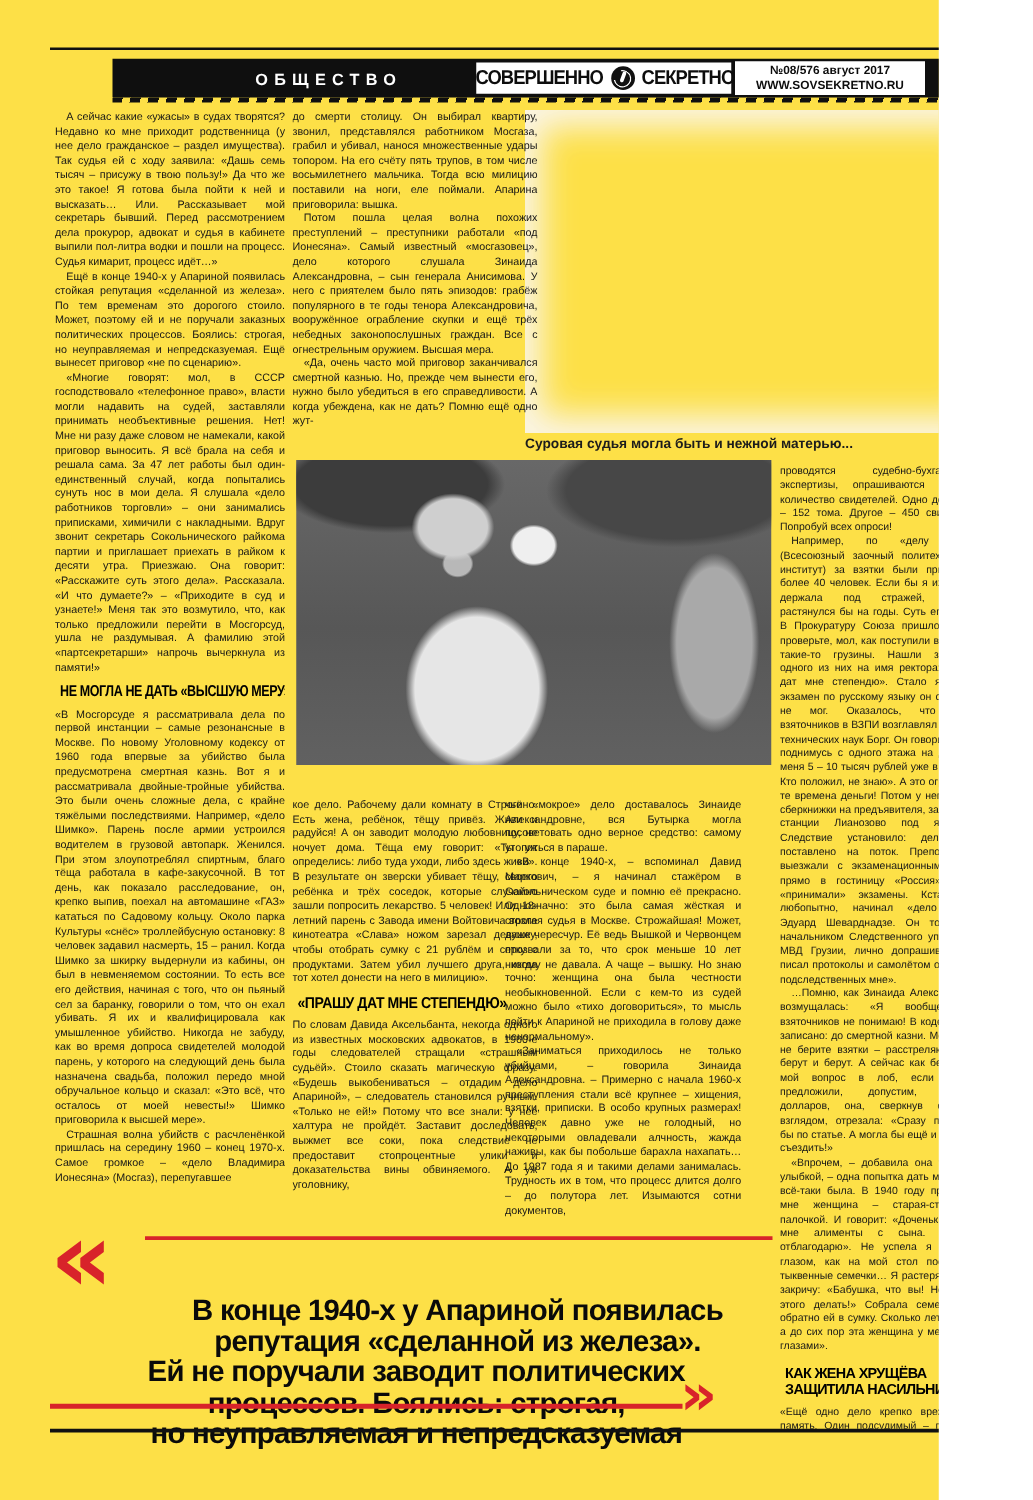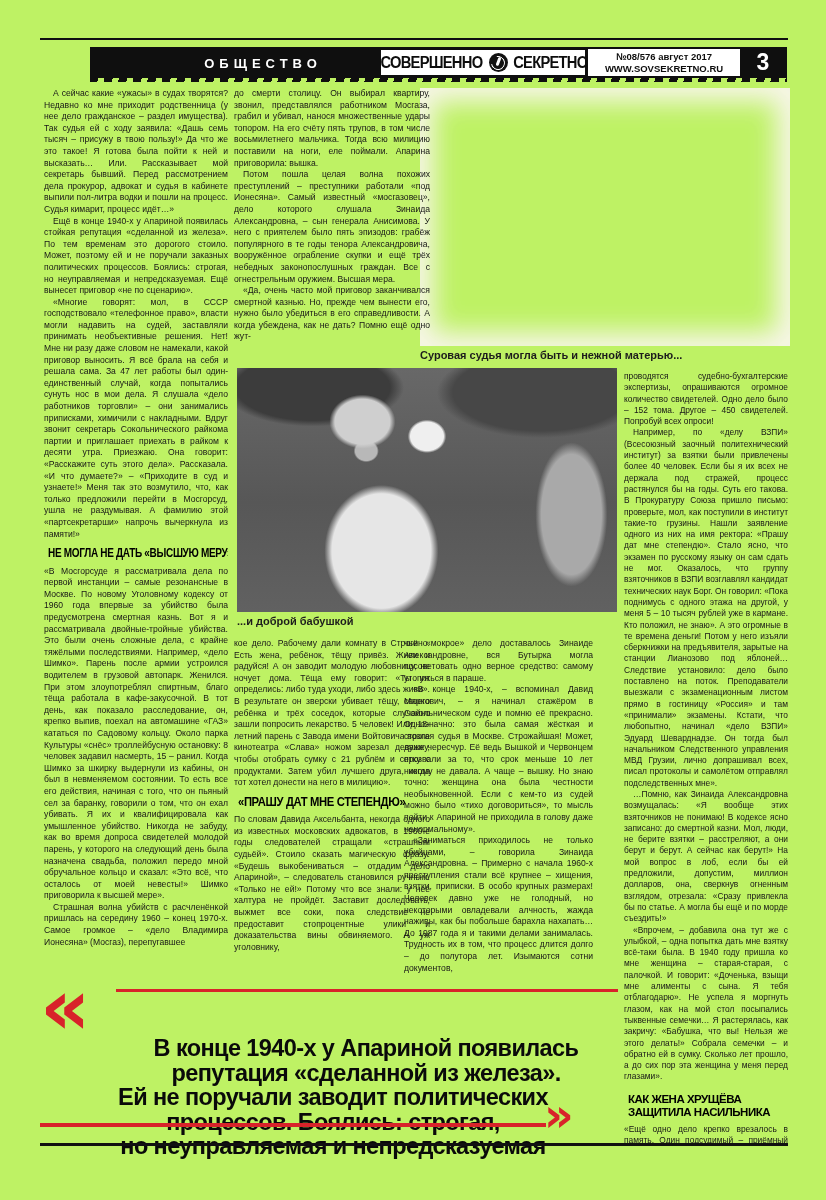--- a/index.html
+++ b/index.html
@@ -1,16 +1,16 @@
 <!DOCTYPE html>
 <html><head>
 <meta charset="utf-8">
 <style>
   html,body{margin:0;padding:0;background:#ffffff;}
-  .page{position:relative;width:826px;height:1200px;background:#bef264;overflow:hidden;
+  .page{position:relative;width:751px;height:1200px;background:#fde047;overflow:hidden;
         font-family:"Liberation Sans",sans-serif;color:#141414;}
   .abs{position:absolute;}
 
   
   .topline{left:40px;top:38px;width:748px;height:2px;background:#101010;}
   .headerbar{left:90px;top:47px;width:697px;height:31px;background:#0f0f0f;}
   .tear{left:90px;top:78px;width:697px;height:4px;
         background:repeating-linear-gradient(105deg,#0f0f0f 0 8px,transparent 8px 14px);}
   .rubric{left:78px;top:9px;width:190px;text-align:center;color:#fff;
           font-size:13px;font-weight:bold;letter-spacing:5px;}
@@ -113,21 +113,20 @@
       <div class="issue2">WWW.SOVSEKRETNO.RU</div>
     </div>
     <div class="abs pagenum">3</div>
   </div>
   <div class="abs tear"></div>
 
   <div class="abs photo1"></div>
   <div class="abs caption cap1">Суровая судья могла быть и нежной матерью...</div>
 
   <div class="abs photo2"></div>
-  <div class="abs caption cap2">...и доброй бабушкой</div>
 
   <div class="abs col col1">
     <p class="b">А сейчас какие «ужасы» в судах творятся? Недавно ко мне приходит родственница (у нее дело гражданское – раздел имущества). Так судья ей с ходу заявила: «Дашь семь тысяч – присужу в твою пользу!» Да что же это такое! Я готова была пойти к ней и высказать… Или. Рассказывает мой секретарь бывший. Перед рассмотрением дела прокурор, адвокат и судья в кабинете выпили пол-литра водки и пошли на процесс. Судья кимарит, процесс идёт…»</p>
     <p class="b">Ещё в конце 1940-х у Апариной появилась стойкая репутация «сделанной из железа». По тем временам это дорогого стоило. Может, поэтому ей и не поручали заказных политических процессов. Боялись: строгая, но неуправляемая и непредсказуемая. Ещё вынесет приговор «не по сценарию».</p>
     <p class="b">«Многие говорят: мол, в СССР господствовало «телефонное право», власти могли надавить на судей, заставляли принимать необъективные решения. Нет! Мне ни разу даже словом не намекали, какой приговор выносить. Я всё брала на себя и решала сама. За 47 лет работы был один-единственный случай, когда попытались сунуть нос в мои дела. Я слушала «дело работников торговли» – они занимались приписками, химичили с накладными. Вдруг звонит секретарь Сокольнического райкома партии и приглашает приехать в райком к десяти утра. Приезжаю. Она говорит: «Расскажите суть этого дела». Рассказала. «И что думаете?» – «Приходите в суд и узнаете!» Меня так это возмутило, что, как только предложили перейти в Мосгорсуд, ушла не раздумывая. А фамилию этой «партсекретарши» напрочь вычеркнула из памяти!»</p>
     <h3 class="colhead"><span class="squish">НЕ МОГЛА НЕ ДАТЬ «ВЫСШУЮ МЕРУ»</span></h3>
     <p class="b cont">«В Мосгорсуде я рассматривала дела по первой инстанции – самые резонансные в Москве. По новому Уголовному кодексу от 1960 года впервые за убийство была предусмотрена смертная казнь. Вот я и рассматривала двойные-тройные убийства. Это были очень сложные дела, с крайне тяжёлыми последствиями. Например, «дело Шимко». Парень после армии устроился водителем в грузовой автопарк. Женился. При этом злоупотреблял спиртным, благо тёща работала в кафе-закусочной. В тот день, как показало расследование, он, крепко выпив, поехал на автомашине «ГАЗ» кататься по Садовому кольцу. Около парка Культуры «снёс» троллейбусную остановку: 8 человек задавил насмерть, 15 – ранил. Когда Шимко за шкирку выдернули из кабины, он был в невменяемом состоянии. То есть все его действия, начиная с того, что он пьяный сел за баранку, говорили о том, что он ехал убивать. Я их и квалифицировала как умышленное убийство. Никогда не забуду, как во время допроса свидетелей молодой парень, у которого на следующий день была назначена свадьба, положил передо мной обручальное кольцо и сказал: «Это всё, что осталось от моей невесты!» Шимко приговорила к высшей мере».</p>
     <p class="b">Страшная волна убийств с расчленёнкой пришлась на середину 1960 – конец 1970-х. Самое громкое – «дело Владимира Ионесяна» (Мосгаз), перепугавшее</p>
   </div>
 

